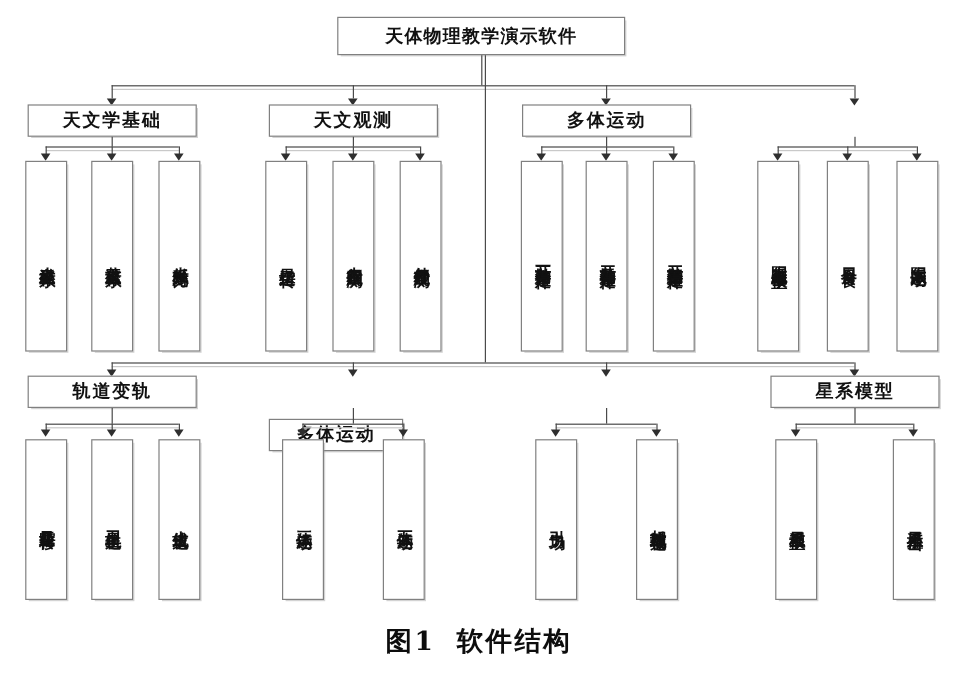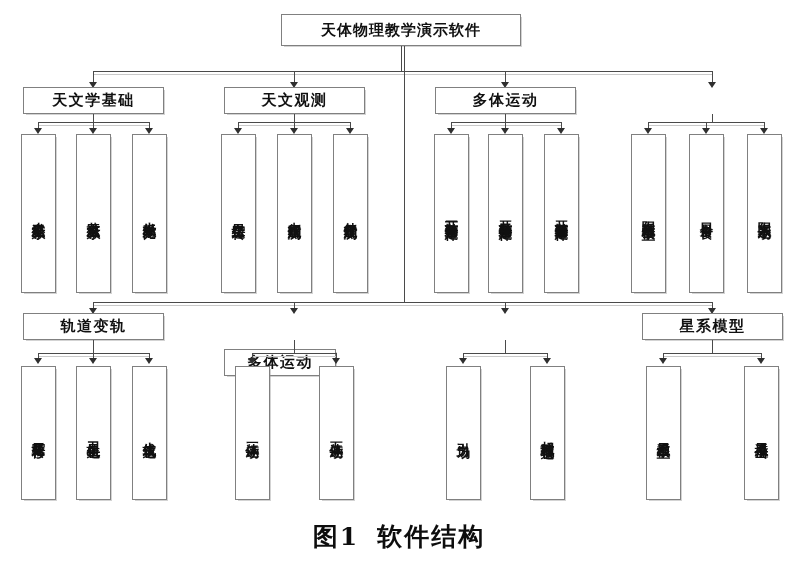--- a/index.html
+++ b/index.html
@@ -87,21 +87,21 @@
   }
 
   
   #caption {
     position: absolute;
     left: 0;
     top: 520px;
     width: 798px;
     text-align: center;
     font-family: "DejaVu Serif", "Liberation Serif", serif;
-    font-size: 25px;
+    font-size: 22px;
     font-weight: 700;
     letter-spacing: 2px;
     color: #0d0d0d;
   }
   #caption .cap-num { margin-right: 2px; }
   #caption .cap-gap { display: inline-block; width: 16px; }
 </style>
 </head>
 <body>
 

